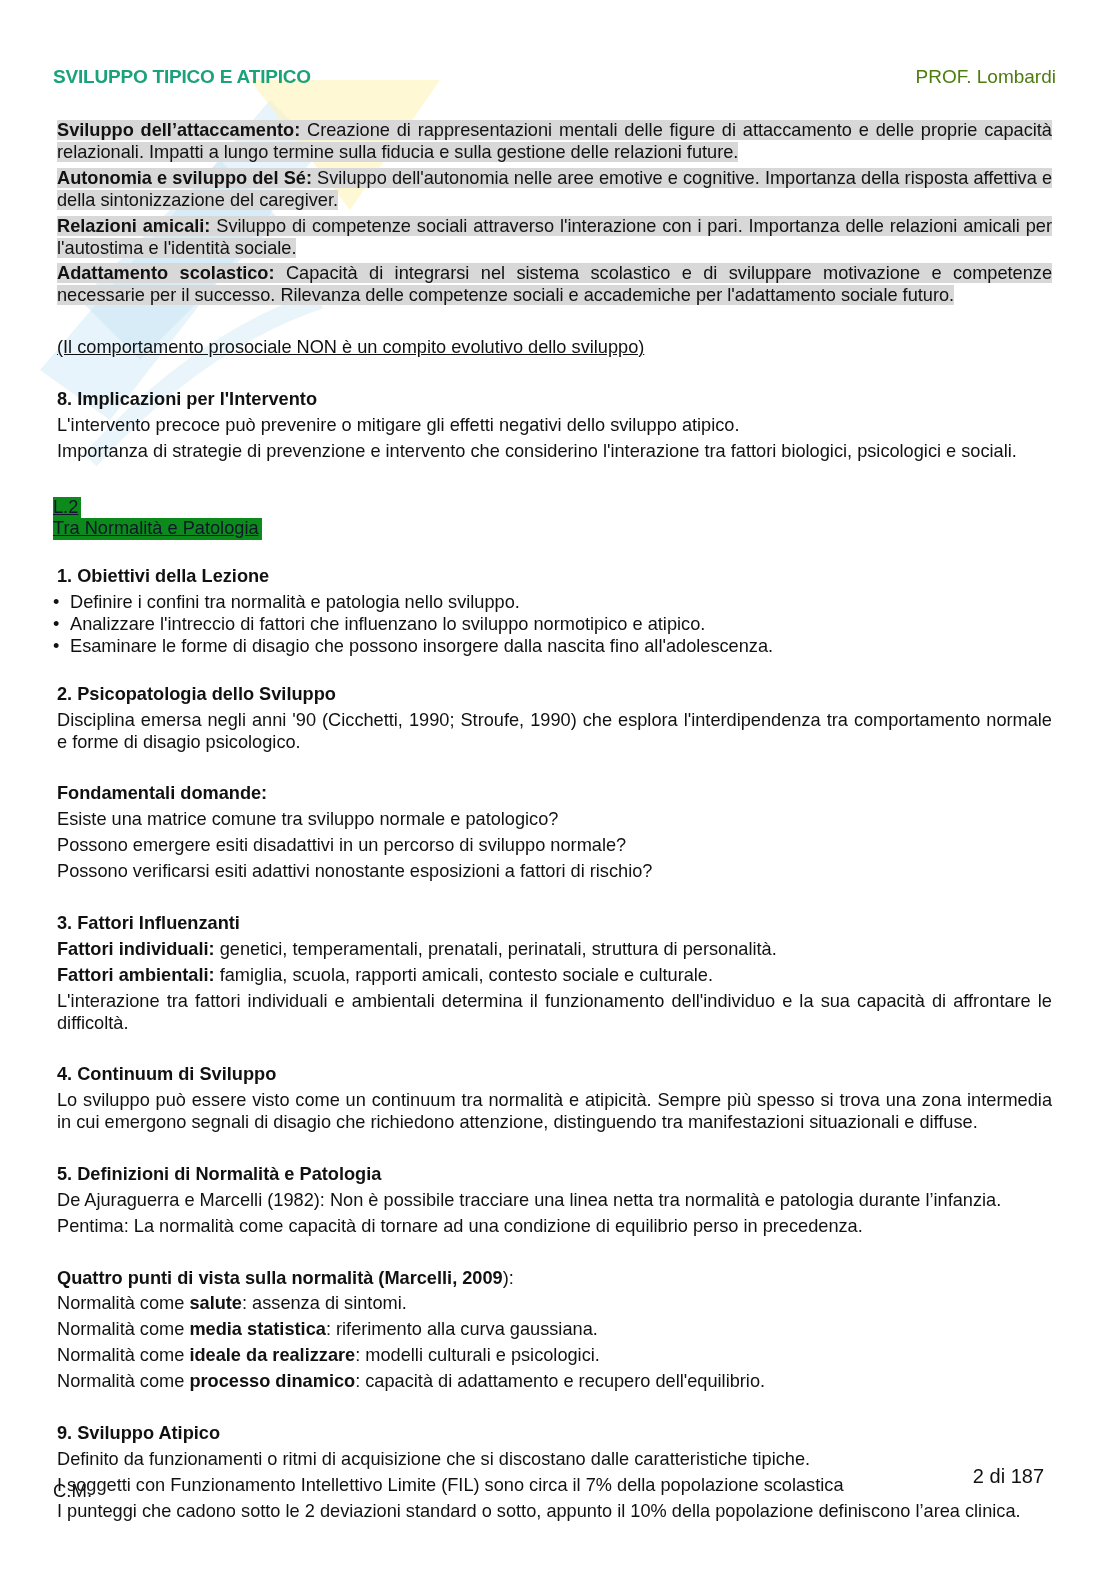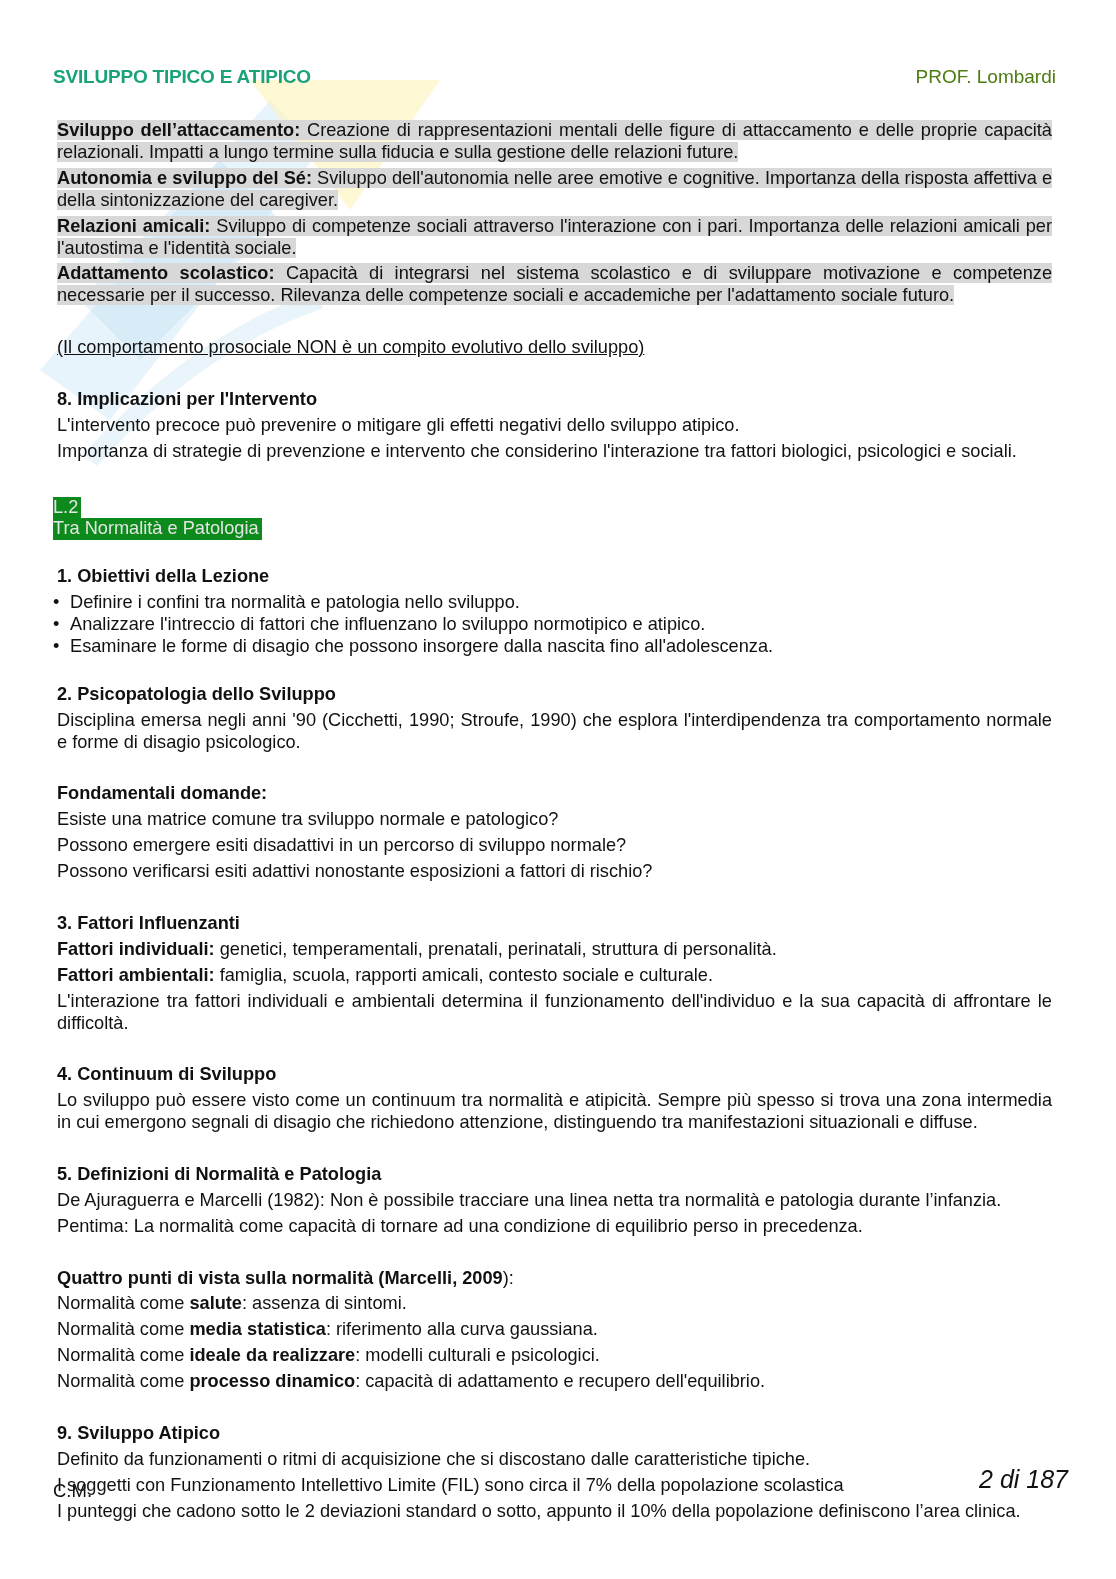--- a/index.html
+++ b/index.html
@@ -7,25 +7,25 @@
          font-family: "Liberation Sans", sans-serif; color: #111; }
   .watermark { position: absolute; left: 20px; top: 40px; width: 460px; height: 440px; pointer-events: none; opacity: 0.9; }
   .hdr-left { position: absolute; left: 53px; top: 66px; font-size: 19px; font-weight: bold; color: #1aa37a; letter-spacing: -0.2px; }
   .hdr-right { position: absolute; right: 60px; top: 66px; font-size: 19px; color: #4d7c0f; }
   .content { position: absolute; left: 53px; top: 116px; width: 1003px; font-size: 18.2px; line-height: 21.9px; }
   .p { margin: 4px; text-align: justify; }
   .hl { background: #d8d8d8; }
   .b { font-weight: bold; }
   .u { text-decoration: underline; }
   .gap { height: 21.9px; }
-  .lesson { display: inline-block; background: #0d8a1c; color: #e5e5e5; padding: 0 3px 0 0; }
+  .lesson { display: inline-block; background: #0d8a1c; color: #0f172a; padding: 0 3px 0 0; text-decoration: underline; }
   .bullet { display: flex; }
   .bullet .dot { width: 17px; flex: none; }
   .footer-left { position: absolute; left: 53px; top: 1465px; font-size: 18.5px; margin-top: 15px; }
-  .footer-right { position: absolute; right: 48px; top: 1465px; font-size: 25px; font-style: italic; }
+  .footer-right { position: absolute; right: 72px; top: 1465px; font-size: 20px; }
 </style>
 </head>
 <body>
 
 <svg class="watermark" viewBox="0 0 460 440">
   <polygon points="20,330 250,60 300,110 90,380" fill="#cfe8f6" opacity="0.55"></polygon>
   <polygon points="230,40 420,40 330,170" fill="#fff2b0" opacity="0.6"></polygon>
   <polygon points="60,260 200,120 260,180 120,320" fill="#bfe0f4" opacity="0.45"></polygon>
   <path d="M70 420 Q180 300 300 260" stroke="#d6ecf8" stroke-width="18" fill="none" opacity="0.6"></path>
 </svg>

